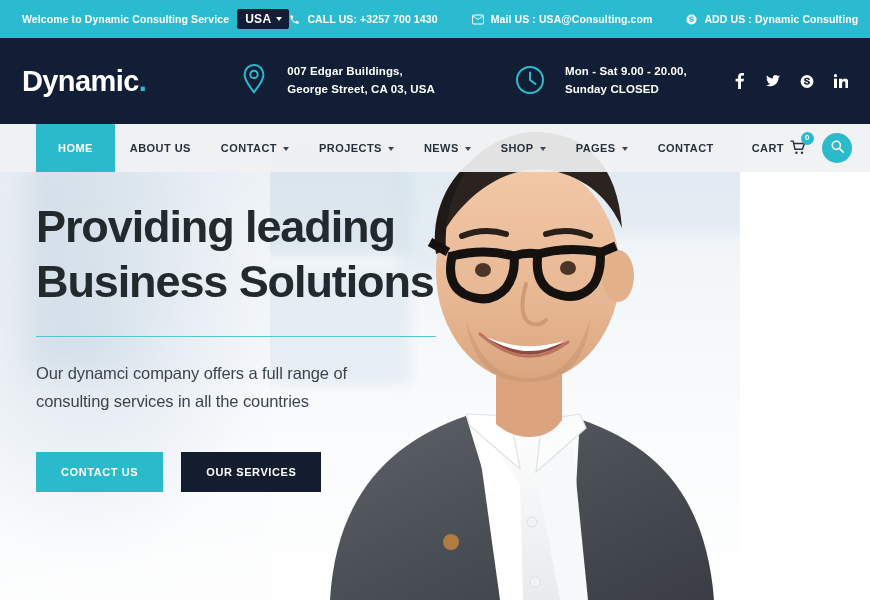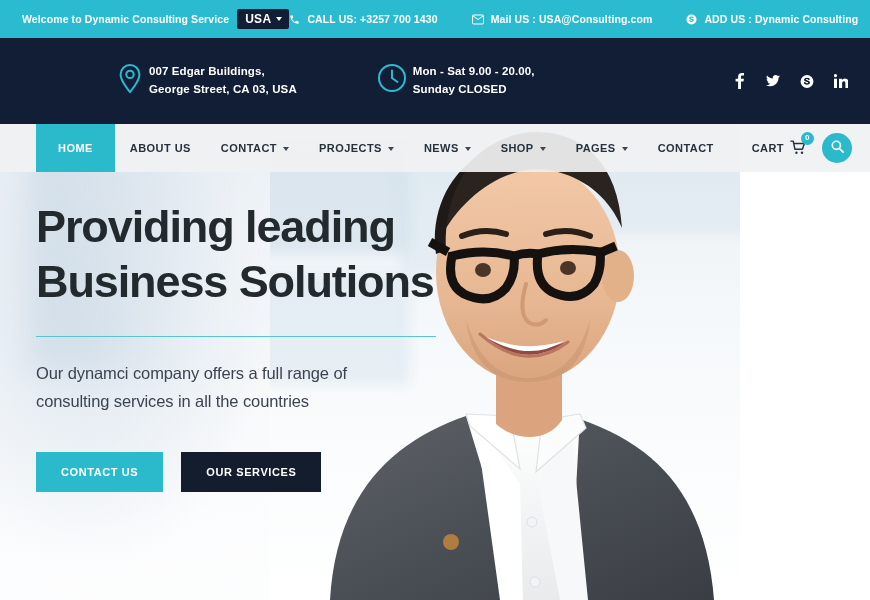--- a/index.html
+++ b/index.html
@@ -84,22 +84,22 @@
     font-weight: 700;
     color: #ffffff;
     letter-spacing: -0.6px;
     line-height: 1;
     white-space: nowrap;
   }
   .logo .dot { color: #2bbbd1; }
 
   .header-info {
     display: flex;
-    align-items: flex-start;
-    gap: 6px;
+    align-items: flex-end;
+    gap: 20px;
     color: #ffffff;
   }
   .info-block-address { margin-left: 95px; }
   .info-block-hours   { margin-left: 80px; }
   .info-text {
     font-size: 11.5px;
     font-weight: 700;
     line-height: 1.55;
     letter-spacing: .1px;
     white-space: nowrap;
@@ -359,20 +359,23 @@
             <circle cx="12" cy="12" r="11"></circle>
             <path d="M12 5.5c-3.6 0-5 1.8-5 3.6 0 2.2 2.1 3 4.2 3.5 2 .5 2.6.8 2.6 1.5 0 .6-.6 1.1-1.8 1.1-1.6 0-2.2-.7-2.6-1.4-.3-.5-.7-.8-1.3-.8-.8 0-1.4.5-1.4 1.3 0 1.5 1.9 3.2 5.2 3.2 3.3 0 5.1-1.6 5.1-3.8 0-2.2-1.9-3-4.3-3.6-2-.5-2.6-.8-2.6-1.4 0-.6.6-1 1.7-1 1.3 0 1.9.5 2.3 1.1.3.5.7.8 1.3.8.8 0 1.4-.5 1.4-1.3 0-1.4-1.8-2.8-4.8-2.8z" fill="#2bbbd1"></path>
           </svg>
         </span>
         <span>ADD US : Dynamic Consulting</span>
       </div>
     </div>
   </div>
 
   <div class="header">
+    <a class="logo">
+      <span>Dynamic</span><span class="dot">.</span>
+    </a>
 
     <div class="header-info info-block-address">
       <span class="info-icon">
         <svg width="26" height="32" viewBox="0 0 26 32" fill="none" stroke="#2bbbd1" stroke-width="2">
           <path d="M13 2C7.8 2 3.6 6.2 3.6 11.4c0 6.9 9.4 17.6 9.4 17.6s9.4-10.7 9.4-17.6C22.4 6.2 18.2 2 13 2z"></path>
           <circle cx="13" cy="11.4" r="3.7"></circle>
         </svg>
       </span>
       <div>
         <div class="info-text">007 Edgar Buildings,</div>

